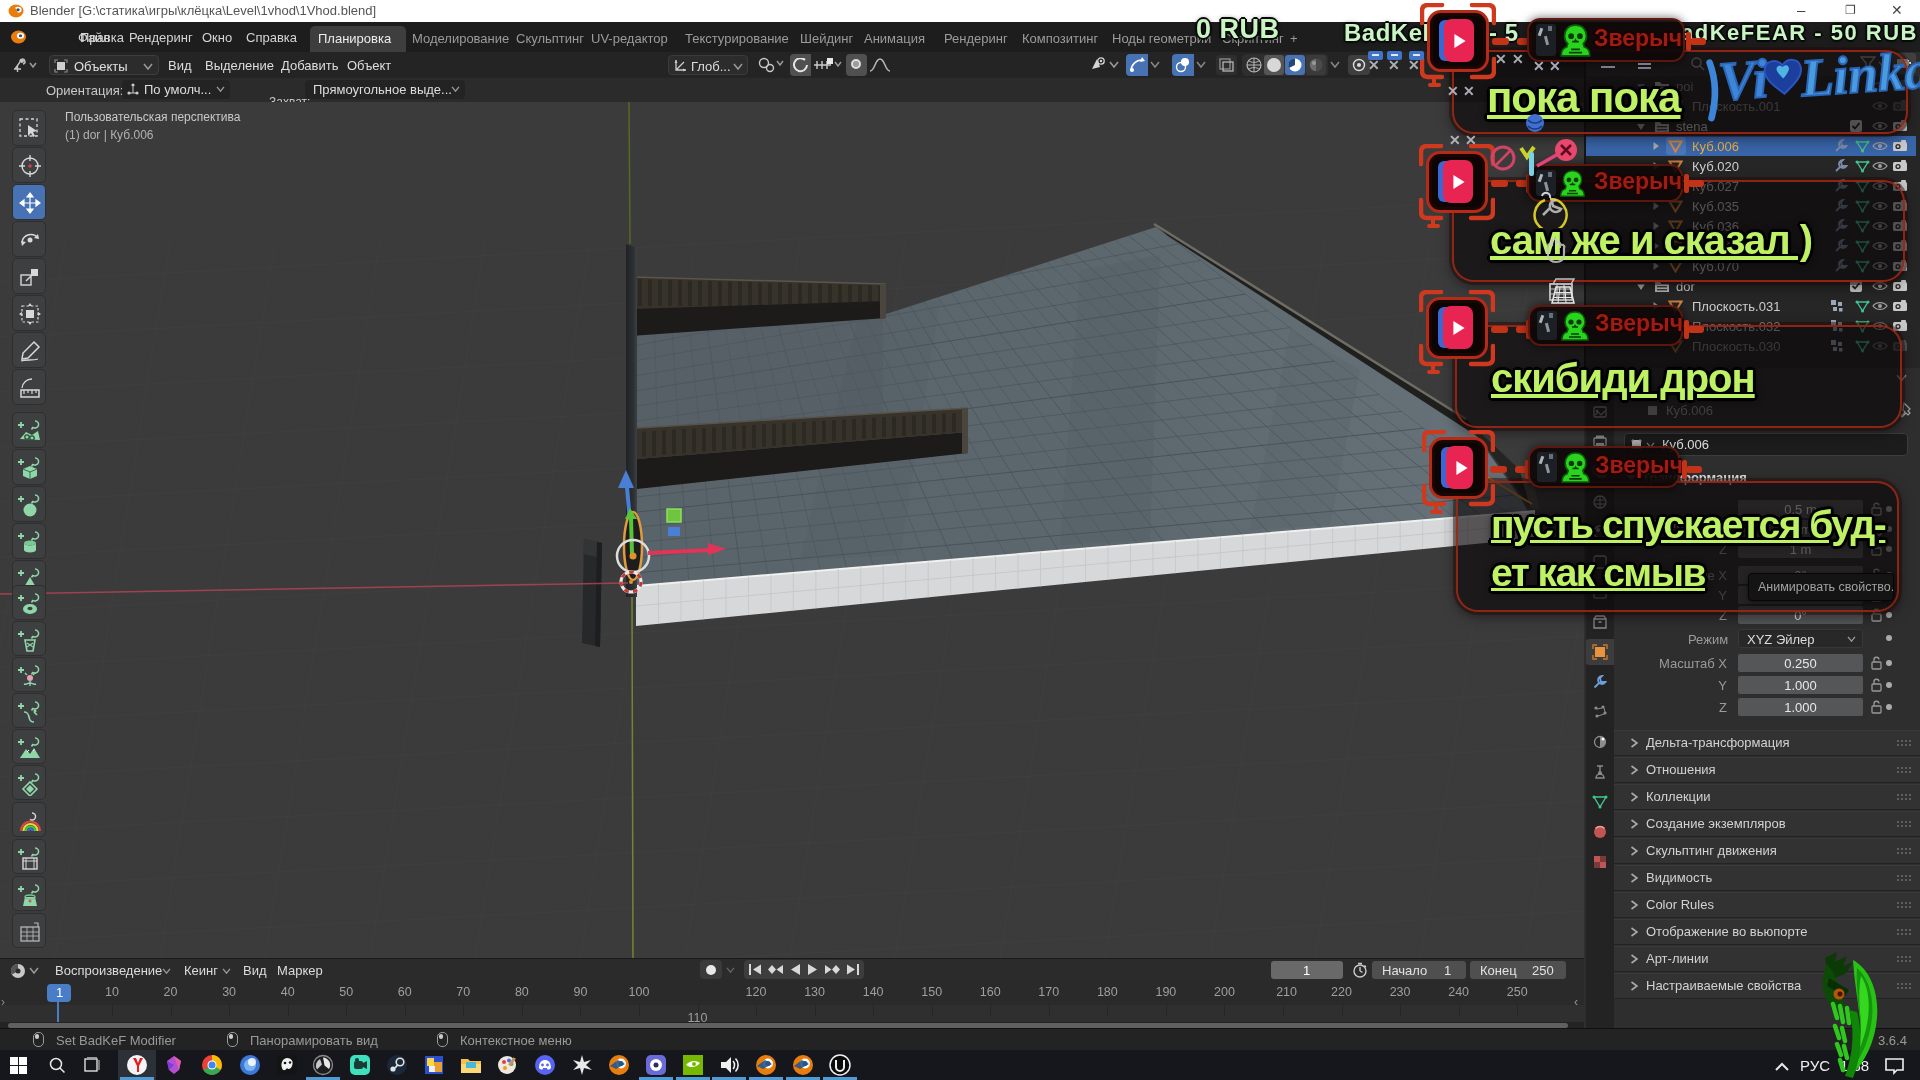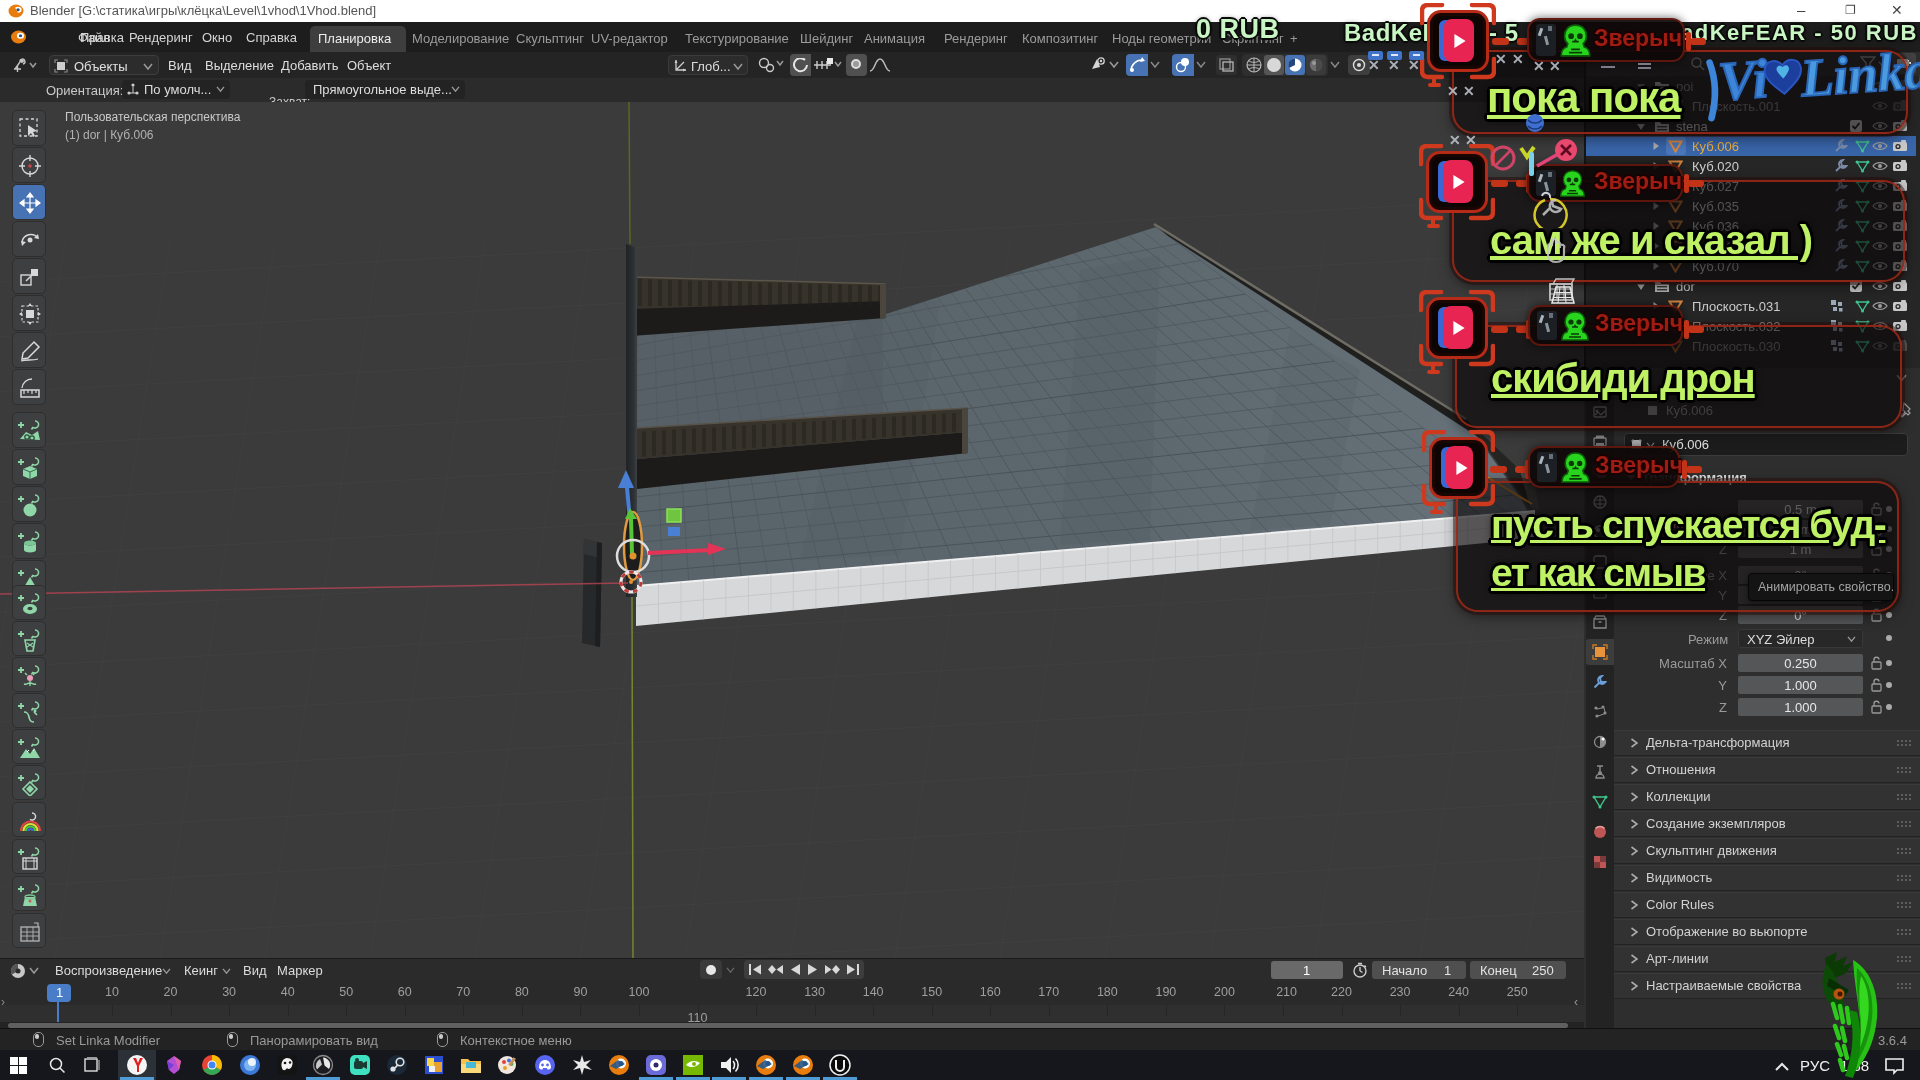--- a/index.html
+++ b/index.html
@@ -1427,21 +1427,21 @@
     <circle cx="6" cy="6" r="1.1" fill="#6a6a6a"></circle>
     <circle cx="10" cy="2" r="1.1" fill="#6a6a6a"></circle>
     <circle cx="10" cy="6" r="1.1" fill="#6a6a6a"></circle>
     <circle cx="14" cy="2" r="1.1" fill="#6a6a6a"></circle>
     <circle cx="14" cy="6" r="1.1" fill="#6a6a6a"></circle>
   </svg>
 <div class="ab" style="left:0;top:1028px;width:1920px;height:22px;background:#232323;border-top:1px solid #111;">
 <div class="ab" style="left:33px;top:3px;width:11px;height:15px;border:1.3px solid #999;border-radius:5px;">
       <div class="ab" style="left:1px;top:1px;width:4px;height:5px;background:#ccc;border-radius:2px;"></div>
     </div>
-    <span class="txt" style="left:56px;top:4px;font-size:13px;color:#999;">Set Linka Modifier</span>
+    <span class="txt" style="left:56px;top:4px;font-size:13px;color:#999;">Set BadKeF Modifier</span>
 <div class="ab" style="left:227px;top:3px;width:11px;height:15px;border:1.3px solid #999;border-radius:5px;">
       <div class="ab" style="left:1px;top:1px;width:4px;height:5px;background:#ccc;border-radius:2px;"></div>
     </div>
     <span class="txt" style="left:250px;top:4px;font-size:13px;color:#999;">Панорамировать вид</span>
 <div class="ab" style="left:437px;top:3px;width:11px;height:15px;border:1.3px solid #999;border-radius:5px;">
       <div class="ab" style="left:1px;top:1px;width:4px;height:5px;background:#ccc;border-radius:2px;"></div>
     </div>
     <span class="txt" style="left:460px;top:4px;font-size:13px;color:#999;">Контекстное меню</span>
 <span class="txt" style="left:1878px;top:4px;font-size:13px;color:#9a9a9a;text-align:center;">3.6.4</span>
 </div>

